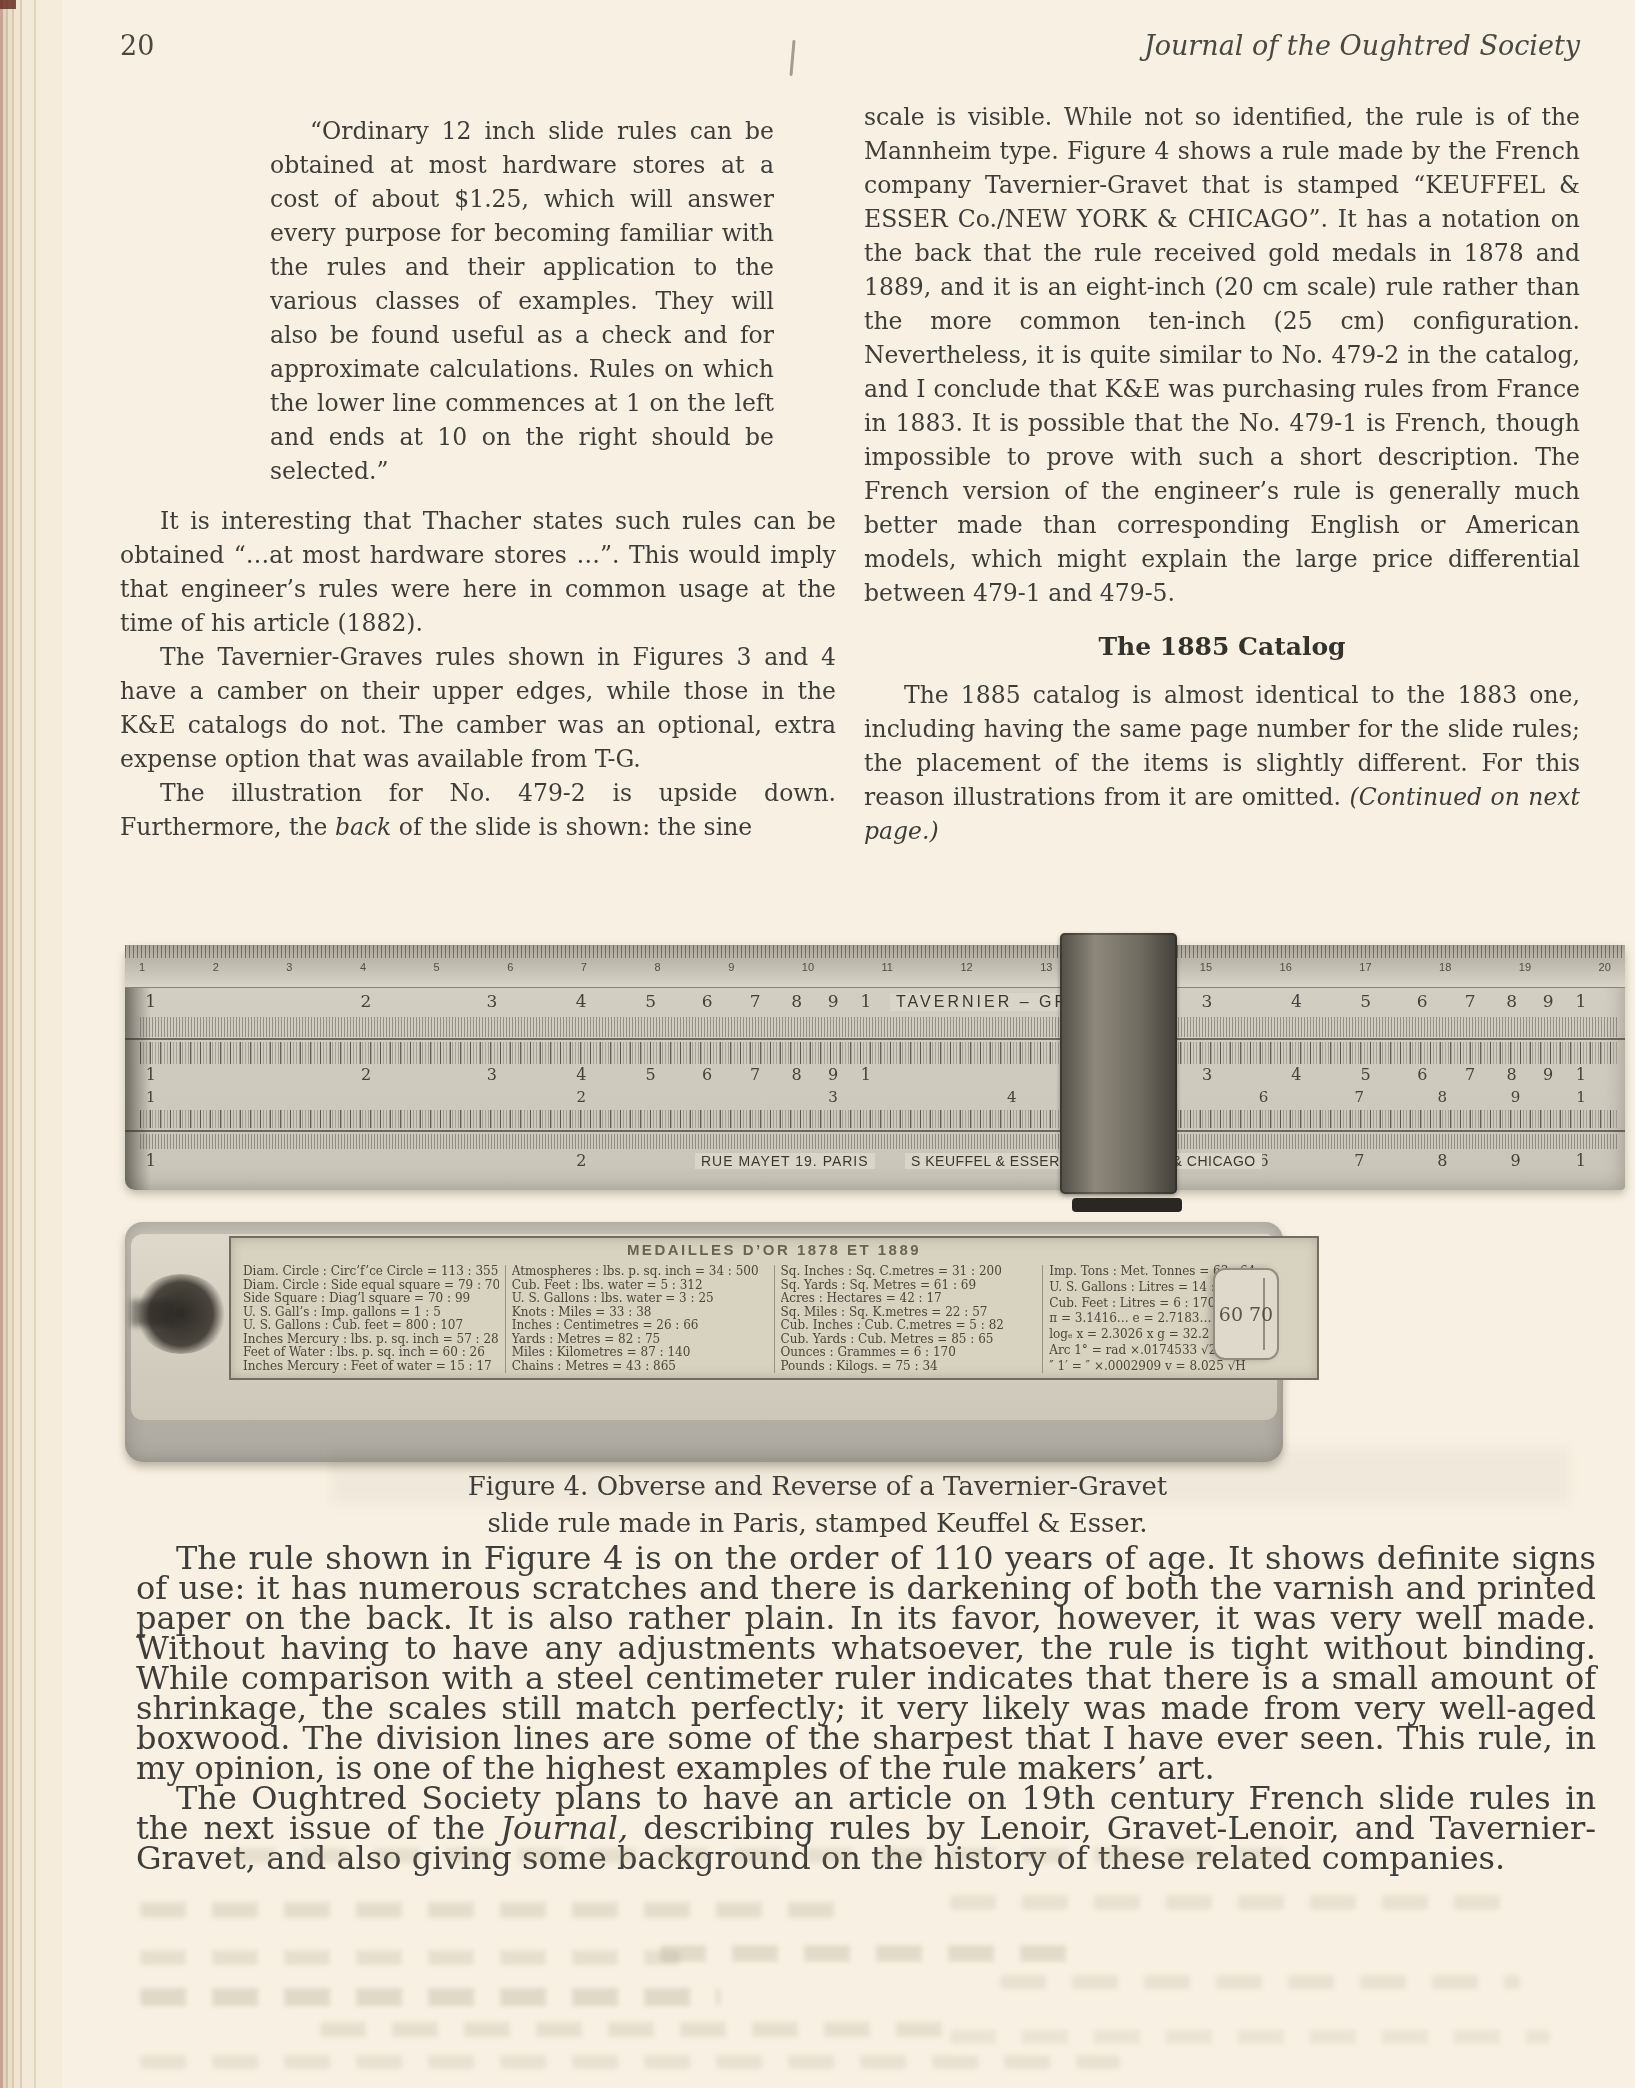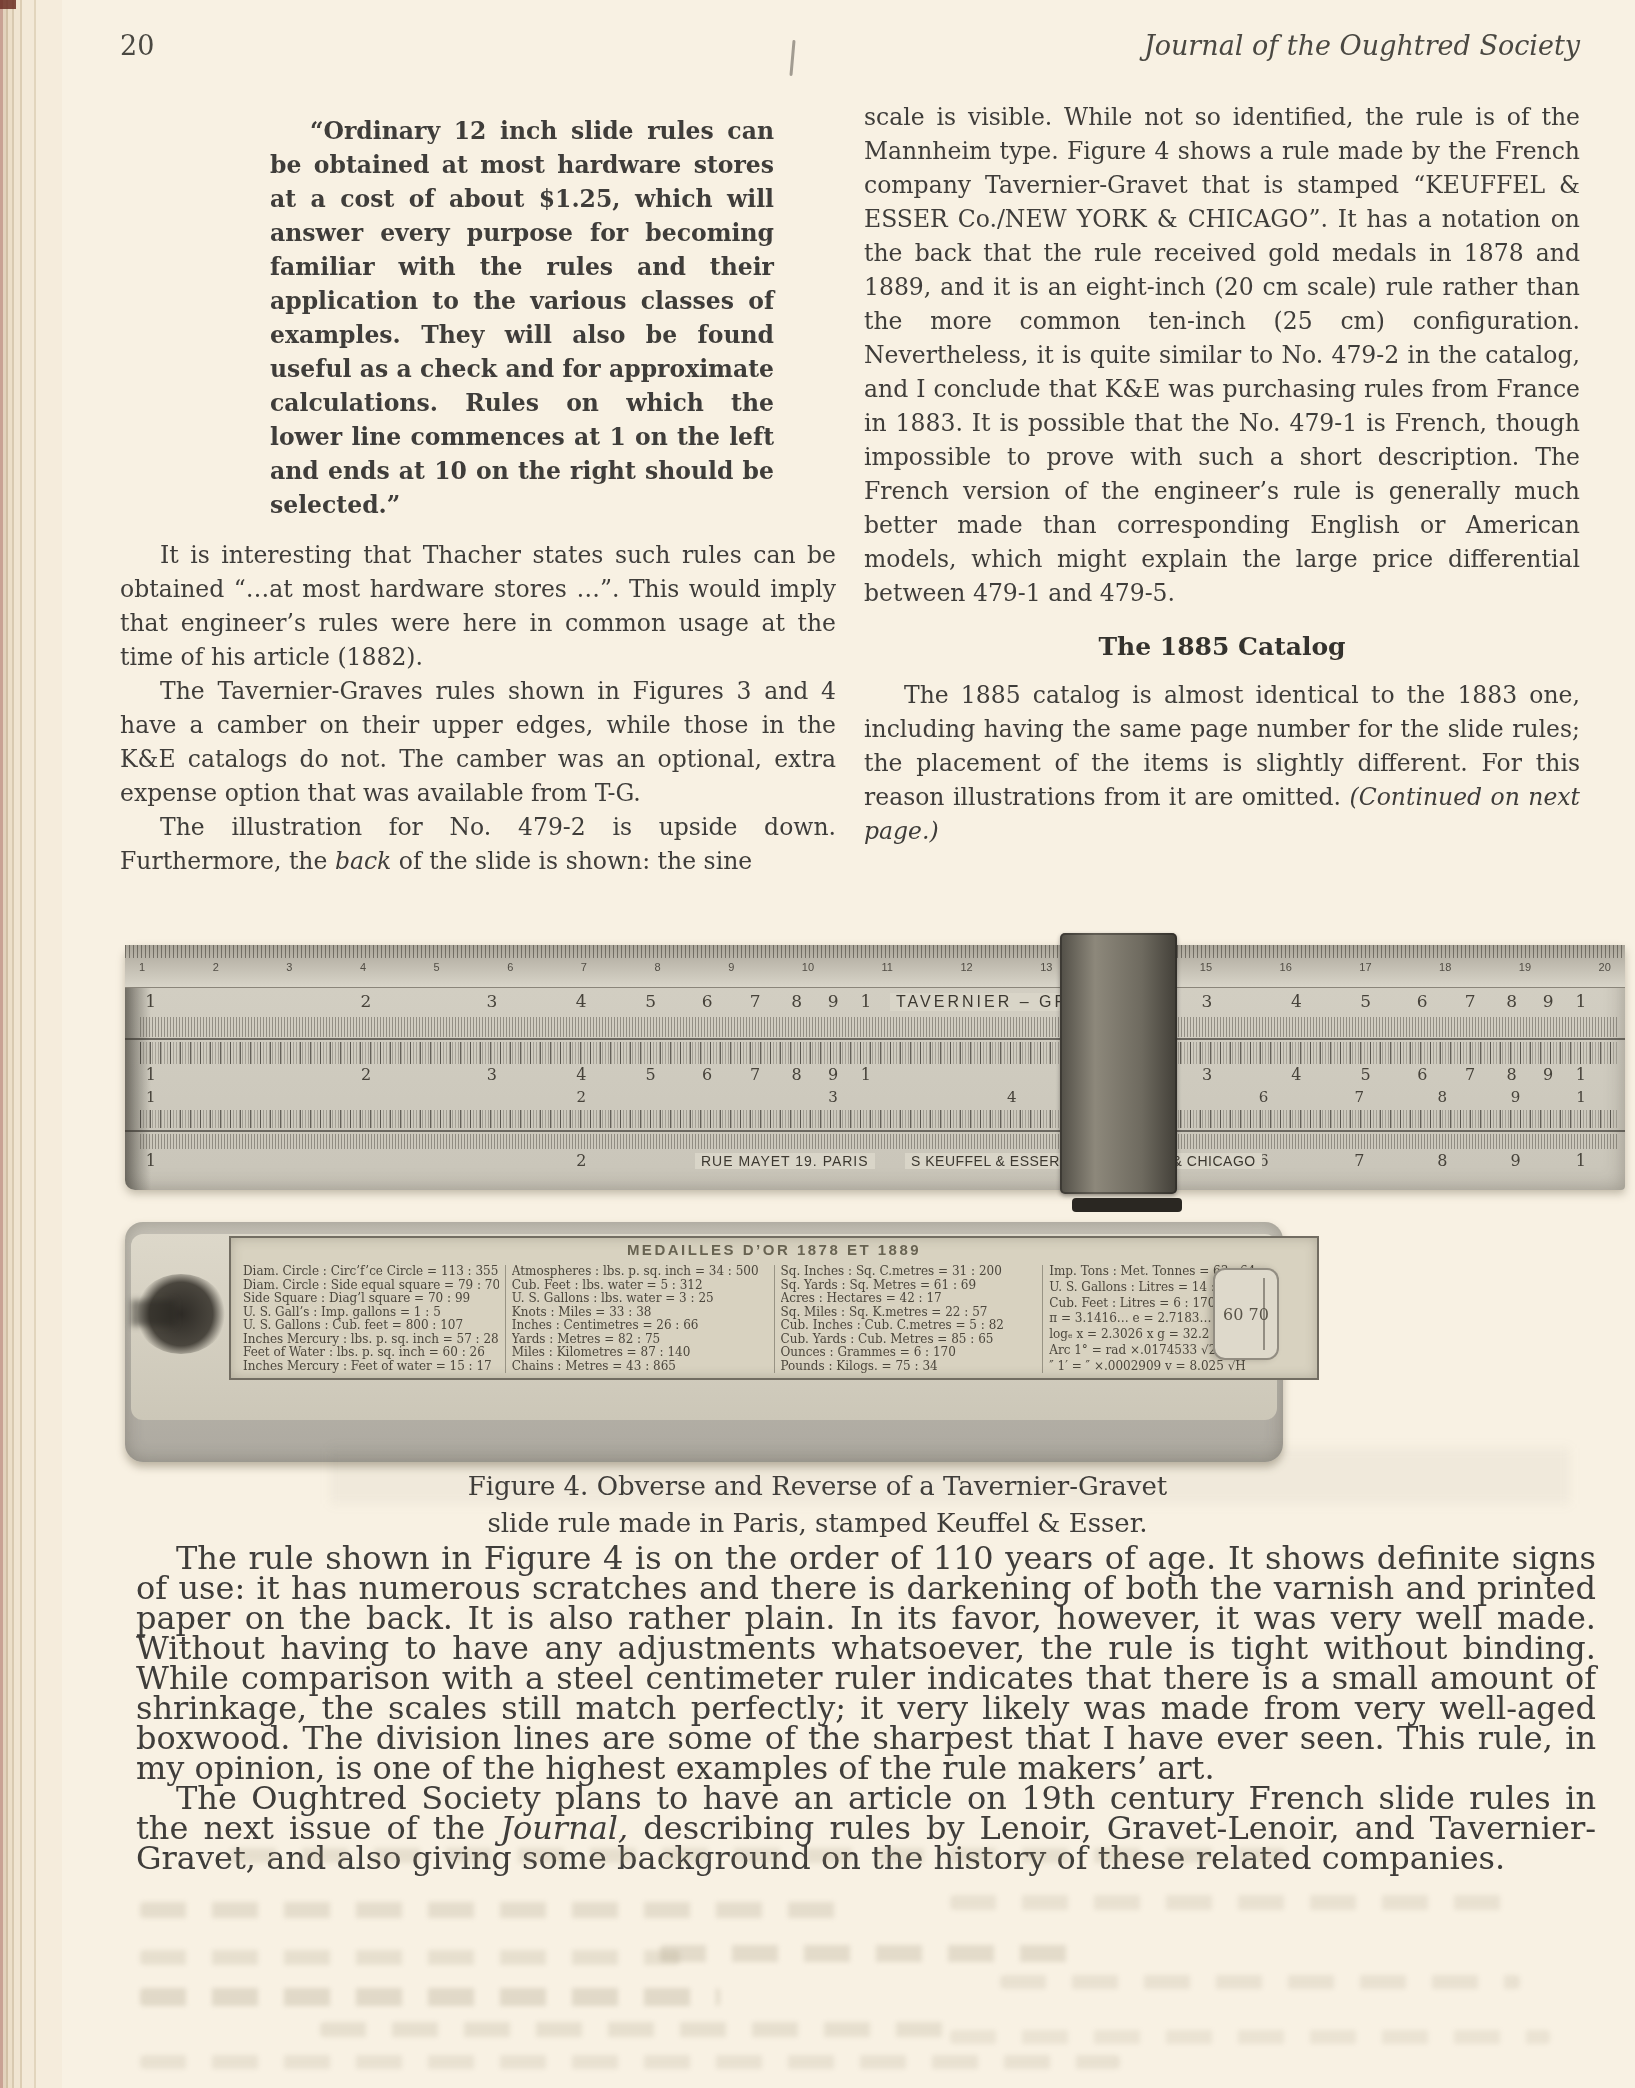--- a/index.html
+++ b/index.html
@@ -17,21 +17,21 @@
   .header{position:absolute;left:120px;right:55px;top:30px;display:flex;justify-content:space-between;
           font-size:27px;color:#4a4842;}
   .jtitle{font-style:italic;}
   
   .cols{position:absolute;left:120px;top:100px;width:1460px;height:845px;display:flex;gap:28px;
         font-size:23.5px;line-height:34px;text-align:justify;overflow:hidden;}
   .col{flex:1;}
   .col p{margin:0;}
   .indent{text-indent:40px;}
   blockquote{margin:14px 62px 16px 150px;padding:0;}
-  blockquote p{text-indent:40px;font-weight:bold;}
+  blockquote p{text-indent:40px;}
   .subhead{margin:20px 0 14px 0;text-align:center;font-size:25px;color:#34322d;}
   
   .photo{box-sizing:border-box;}
   .obverse{position:absolute;left:125px;top:945px;width:1500px;height:245px;
     background:linear-gradient(#d4d0c4,#c9c5b9);border-radius:10px 4px 4px 10px;
     box-shadow:0 4px 8px rgba(95,85,62,.35), inset 0 0 20px rgba(60,55,45,.35);overflow:visible;}
   .obverse::before{content:'';position:absolute;left:0;top:0;bottom:0;width:26px;
     background:linear-gradient(90deg,rgba(40,38,32,.5),rgba(40,38,32,0));border-radius:10px 0 0 10px;}
   .bevel{position:absolute;left:0;right:0;top:0;height:42px;
     background:linear-gradient(#aba69a,#d8d4c8);border-bottom:1px solid #8a857a;}
@@ -71,21 +71,21 @@
     border:2px solid rgba(60,56,48,.65);box-shadow:inset 0 0 12px rgba(90,85,70,.3);}
   .ltitle{margin-top:3px;text-align:center;font-weight:bold;font-size:15px;letter-spacing:2.5px;
     color:#55503f;opacity:.85;font-family:"Liberation Sans",sans-serif;}
   .ltable{position:absolute;left:6px;right:6px;top:27px;bottom:5px;display:flex;}
   .lcol{flex:1;border-left:1px solid rgba(75,70,60,.45);padding:0 6px;display:flex;
     flex-direction:column;justify-content:space-between;min-width:0;}
   .lcol:first-child{border-left:none;}
   .lrow{font-size:12px;line-height:13px;white-space:nowrap;overflow:hidden;color:#4b463c;}
   .roundel{position:absolute;right:4px;top:46px;width:62px;height:88px;border-radius:12px;
     background:#ded9cb;border:2px solid rgba(70,66,58,.5);display:flex;align-items:center;
-    justify-content:center;font-size:16px;color:#5a554a;box-shadow:-4px 0 6px rgba(60,55,45,.25);}
+    justify-content:center;font-size:19px;color:#5a554a;box-shadow:-4px 0 6px rgba(60,55,45,.25);}
   .roundel::after{content:'';position:absolute;right:12px;top:8px;bottom:8px;width:2px;
     background:rgba(70,66,58,.5);}
   
   .bleed-band{position:absolute;left:330px;top:1448px;width:1240px;height:56px;
     background:rgba(120,115,100,.06);filter:blur(6px);}
   .caption{position:absolute;left:0;width:1635px;top:1468px;text-align:center;
     font-size:26px;line-height:37px;}
   .bottomtext{position:absolute;left:136px;width:1460px;top:1543px;font-size:32px;
     line-height:30px;text-align:justify;}
   .bottomtext p{margin:0;}

